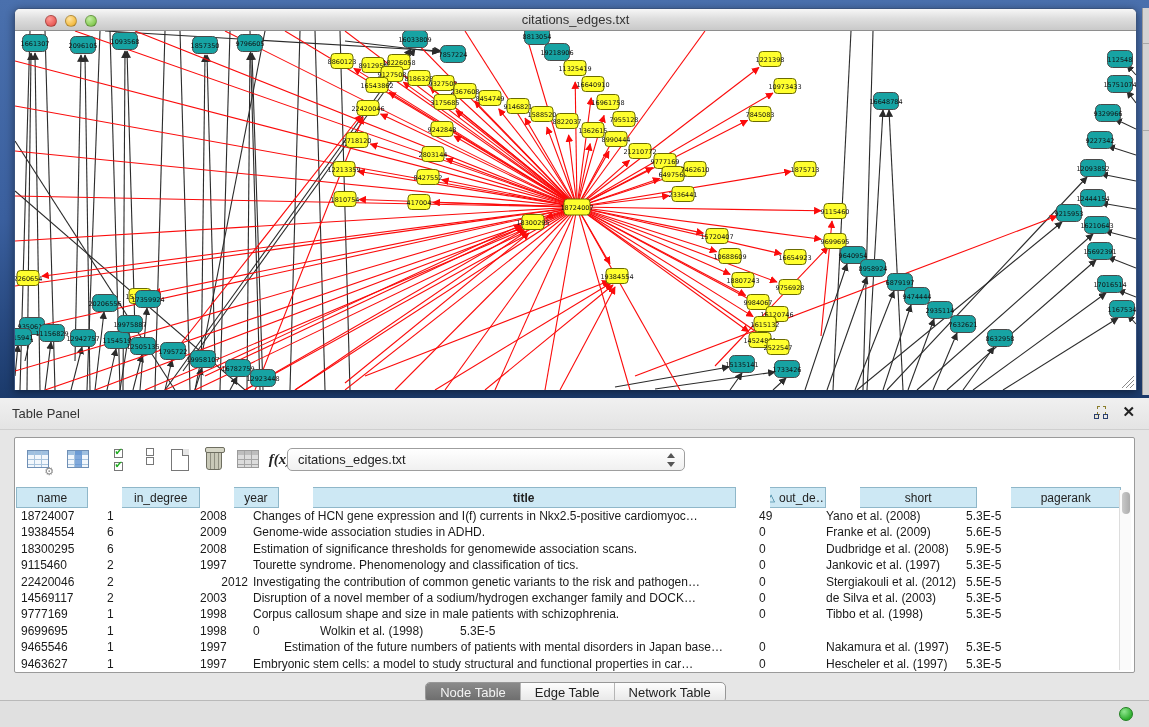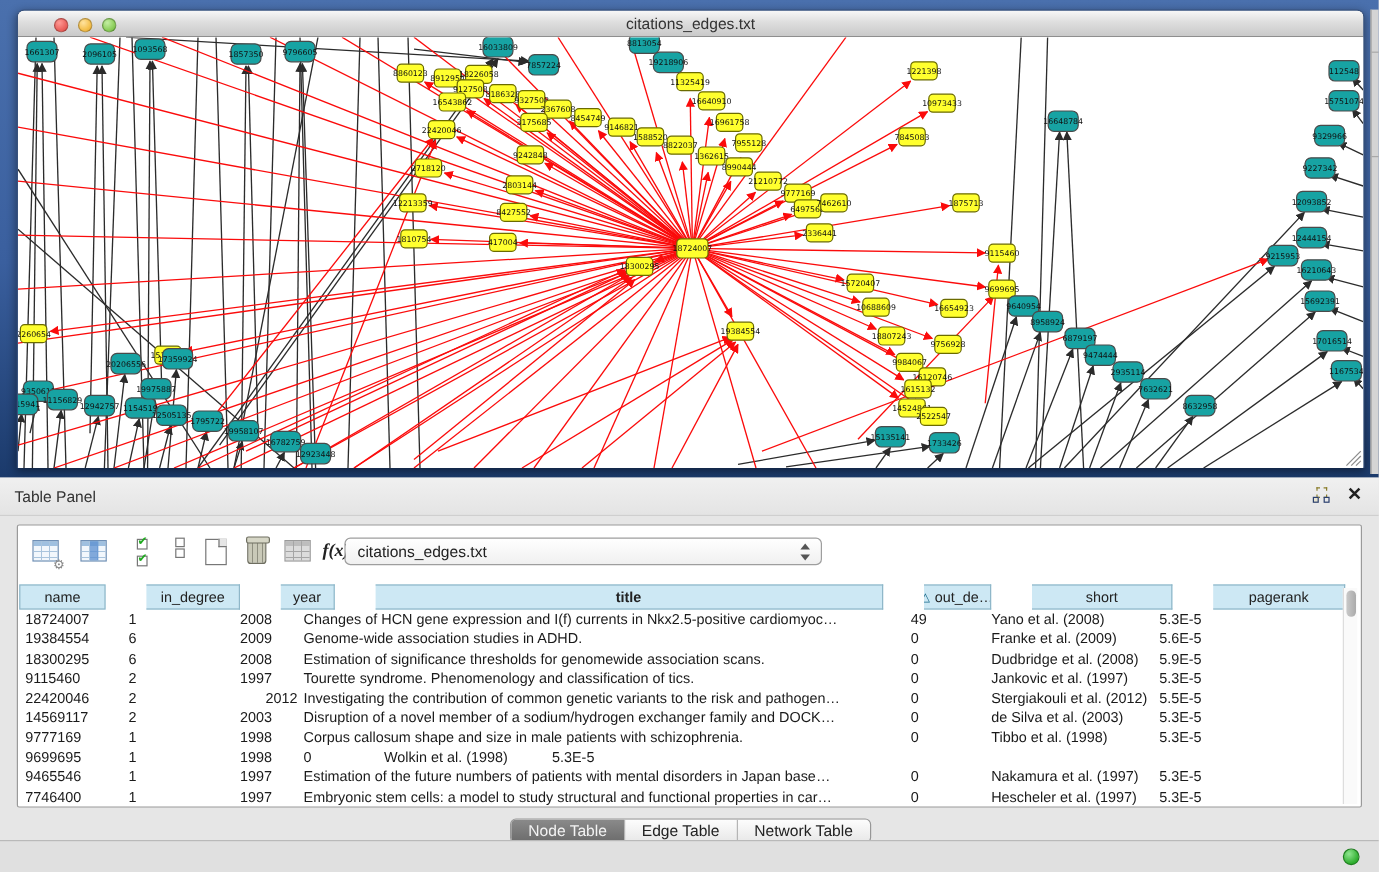--- a/index.html
+++ b/index.html
@@ -830,27 +830,27 @@
               <div class="td" style="width: 93px;">1</div>
               <div class="td" style="width: 53px;">1998</div>
               <div class="td" style="width: 67px;">0</div>
               <div class="td" style="width: 140px;">Wolkin et al. (1998)</div>
               <div class="td" style="width: 131px;">5.3E-5</div>
             </div>
             <div class="tr">
               <div class="td" style="width: 86px;">9465546</div>
               <div class="td" style="width: 93px;">1</div>
               <div class="td" style="width: 53px;">1997</div>
-              <div class="td" style="width: 506px;">Estimation of the future numbers of patients with mental disorders in Japan base…</div>
+              <div class="td" style="width: 506px; text-align: center;">Estimation of the future numbers of patients with mental disorders in Japan base…</div>
               <div class="td" style="width: 67px;">0</div>
               <div class="td" style="width: 140px;">Nakamura et al. (1997)</div>
               <div class="td" style="width: 131px;">5.3E-5</div>
             </div>
             <div class="tr">
-              <div class="td" style="width: 86px;">7746400</div>
+              <div class="td" style="width: 86px;">9463627</div>
               <div class="td" style="width: 93px;">1</div>
               <div class="td" style="width: 53px;">1997</div>
               <div class="td" style="width: 506px;">Embryonic stem cells: a model to study structural and functional properties in car…</div>
               <div class="td" style="width: 67px;">0</div>
               <div class="td" style="width: 140px;">Hescheler et al. (1997)</div>
               <div class="td" style="width: 131px;">5.3E-5</div>
             </div>
           </div>
       </div>
       <div id="vscroll">

